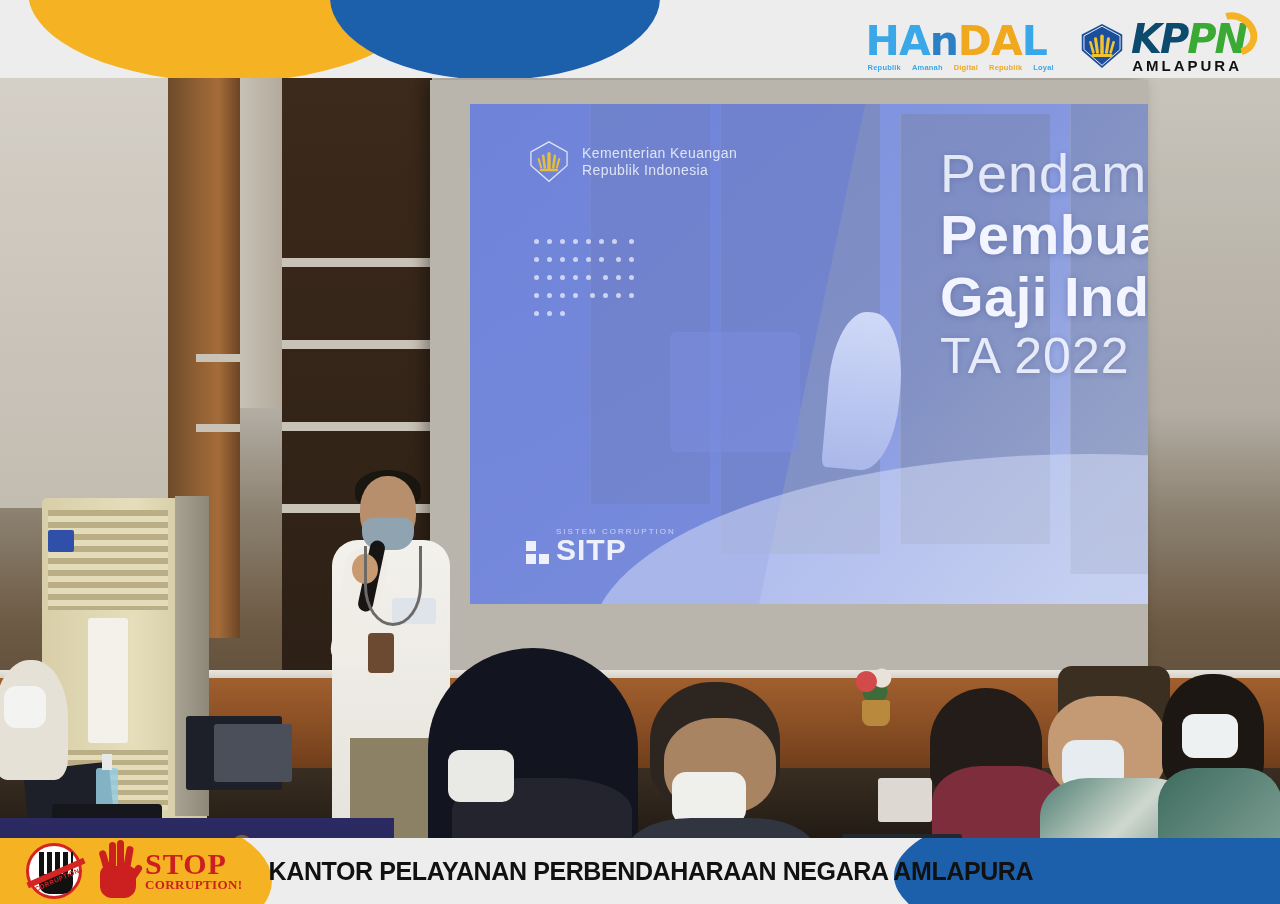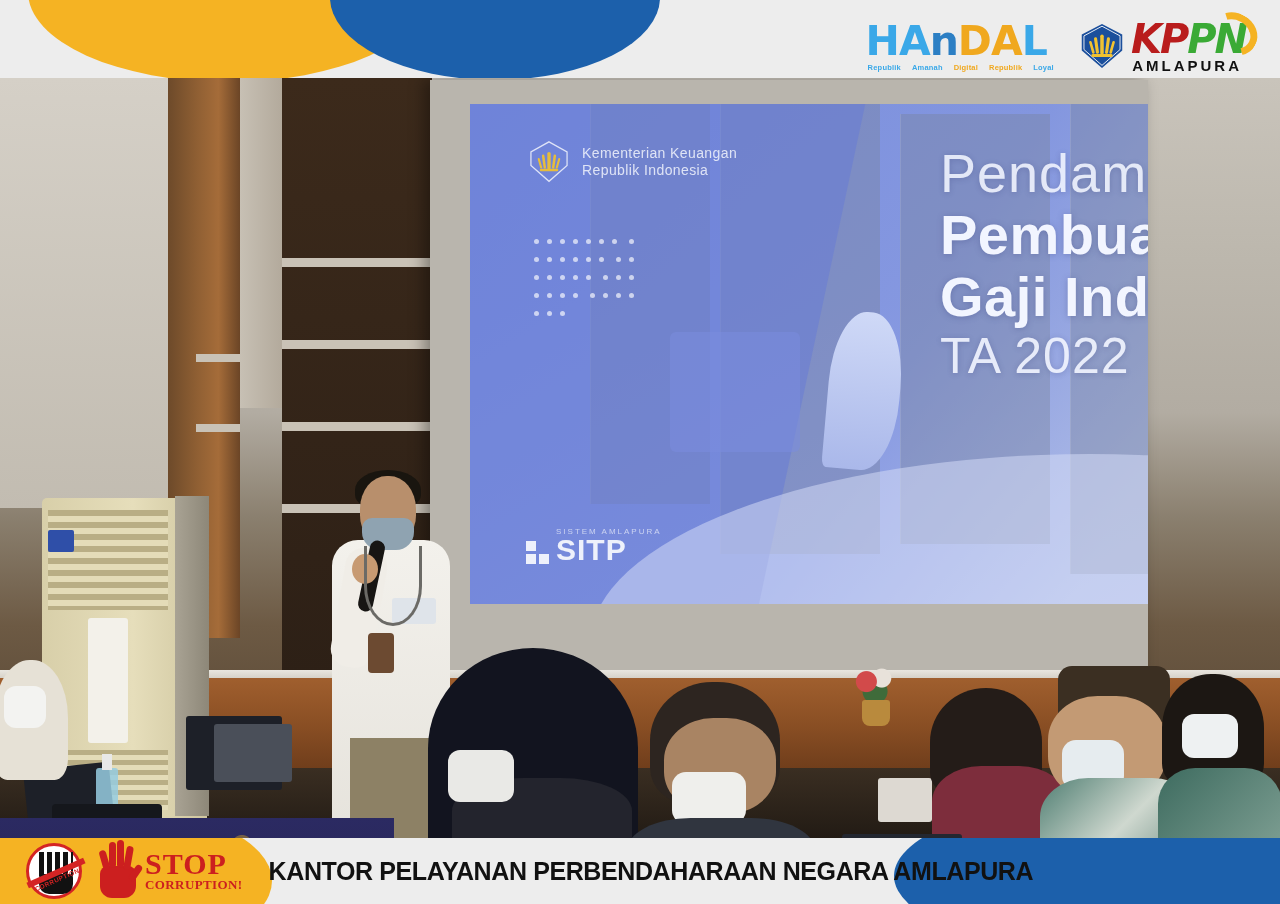--- a/index.html
+++ b/index.html
@@ -40,21 +40,21 @@
   .handal-sub span{ color:#3aa8e8; letter-spacing:.2px; }
   .handal-sub span.gold{ color:#f0a81e; }
 
   .kppn-logo{ display:flex; align-items:center; gap:7px; }
   .emblem{ width:44px; height:46px; flex:none; }
   .kppn-text{ position:relative; }
   .kppn-word{
     font-size:40px; font-weight:bold; font-style:italic; line-height:1;
     letter-spacing:-2px; font-family:"DejaVu Sans", sans-serif;
   }
-  .kppn-word .k1{ color:#b91c1c; }
+  .kppn-word .k1{ color:#0c4a6e; }
   .kppn-word .k2{ color:#3aaa35; }
   .kppn-swoosh{
     position:absolute; right:-12px; top:-6px; width:48px; height:42px;
     border:7px solid #f5b323; border-radius:50%;
     border-left-color:transparent; border-bottom-color:transparent;
     transform:rotate(28deg);
   }
   .kppn-city{
     font-size:15px; font-weight:bold; letter-spacing:3px; color:#111;
     text-align:right; margin-top:-2px; padding-right:4px;
@@ -428,21 +428,21 @@
         </div>
 
         <div class="sitp">
           <div class="sitp-sq">
             <i></i>
               <i class="hide"></i>
               <i></i>
               <i></i>
           </div>
           <div class="sitp-label">
-            <div class="sitp-tiny">SISTEM AMLAPURA</div>
+            <div class="sitp-tiny">SISTEM CORRUPTION</div>
             <div class="sitp-big">SITP</div>
           </div>
         </div>
 
       </div>
     </div>
 
     <div class="wood-rail"></div>
     <div class="wood-band"></div>
     <div class="dark-floor"></div>

